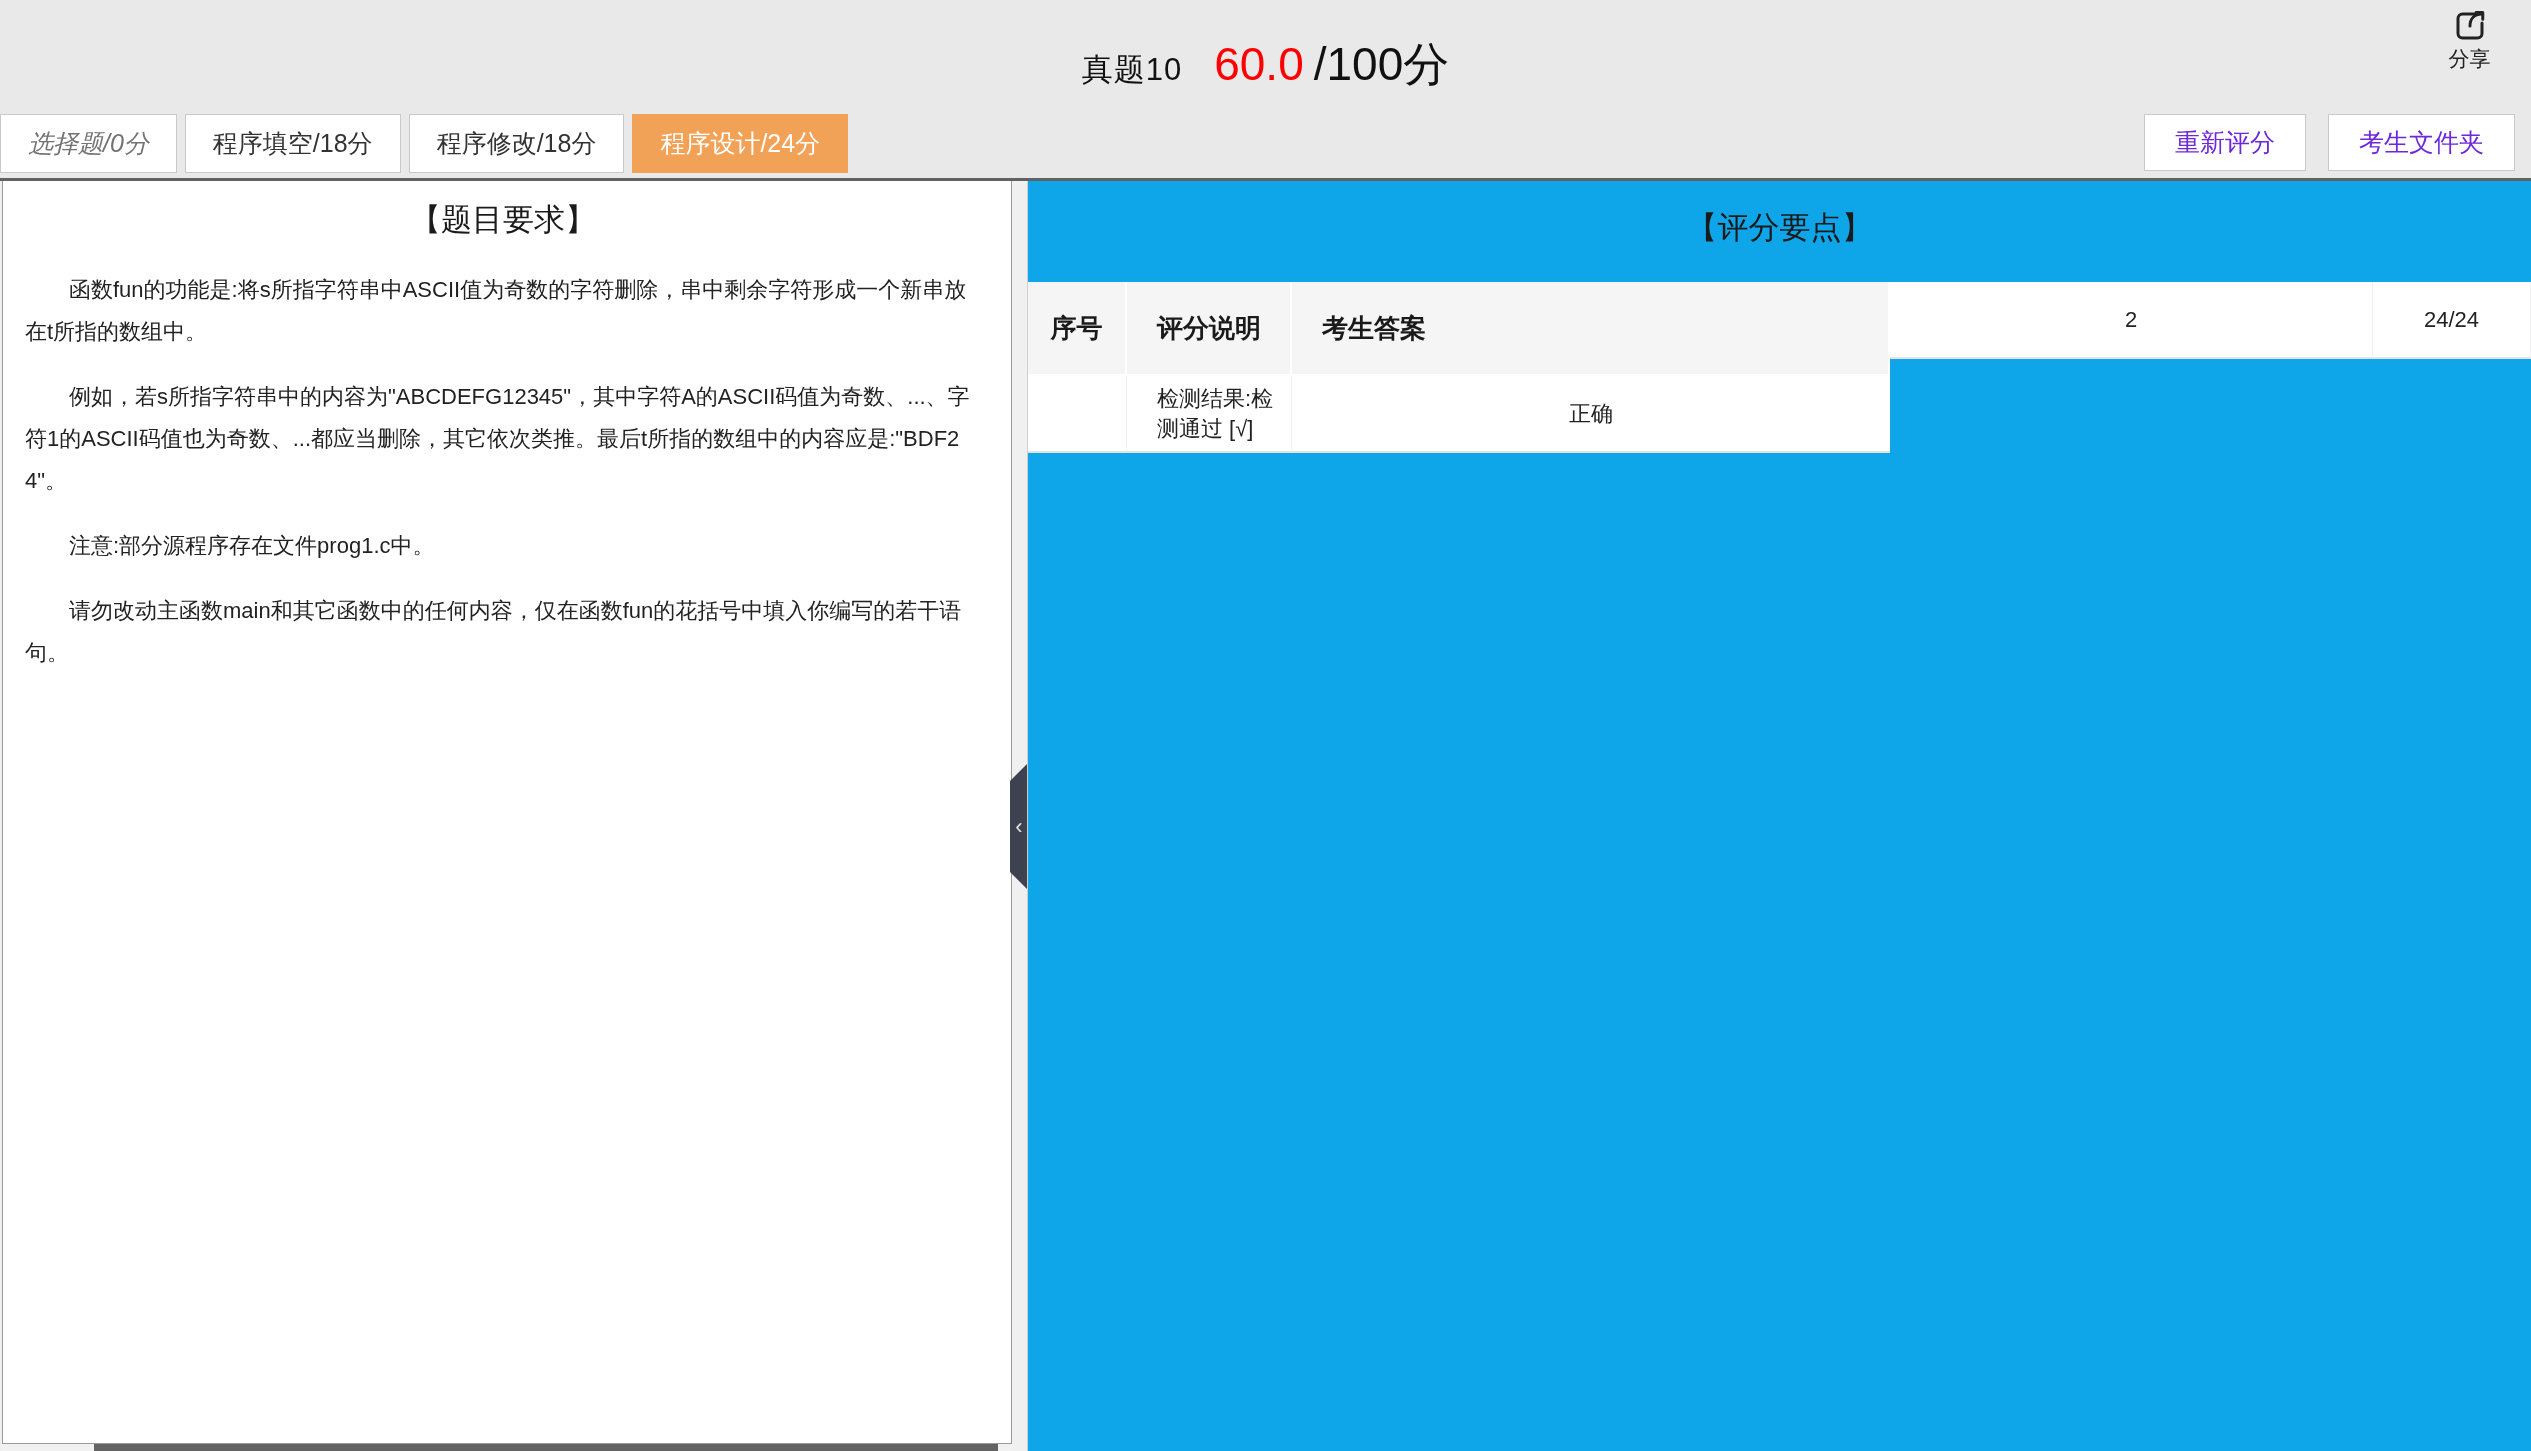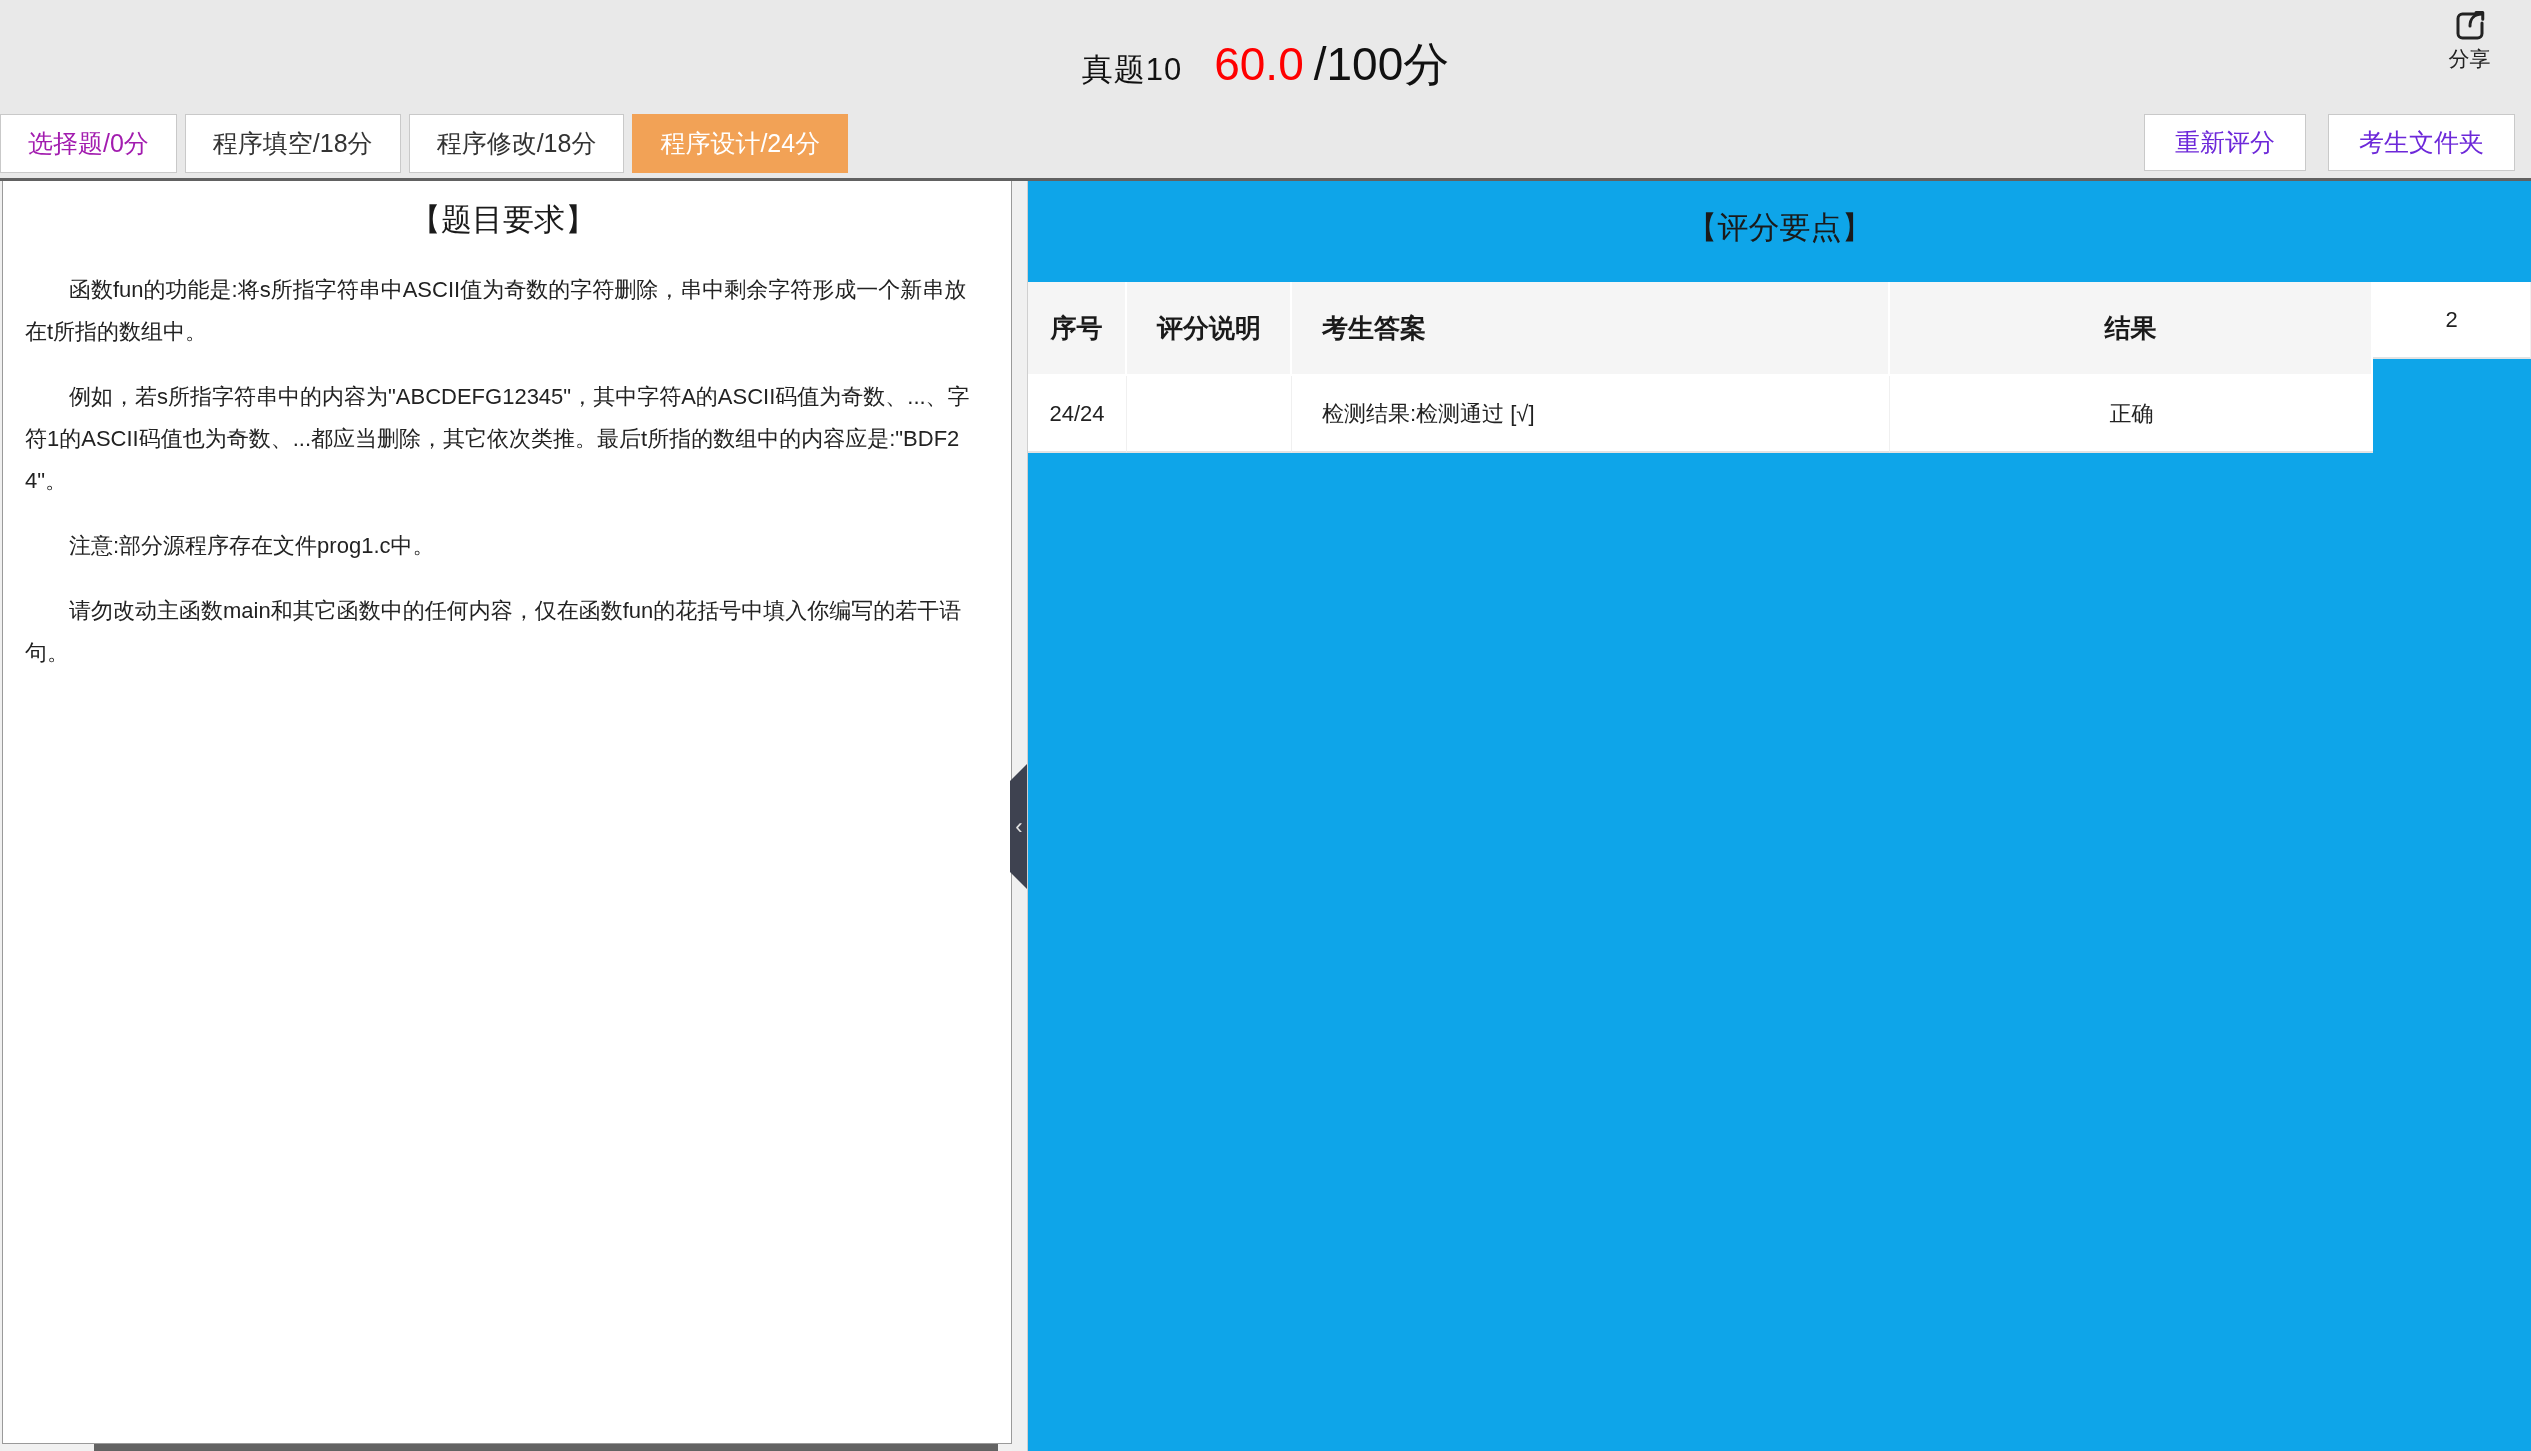--- a/index.html
+++ b/index.html
@@ -31,21 +31,21 @@
   
   .tabbar {
     position: absolute; top: 109px; left: 0; right: 0; height: 69px;
     display: flex; align-items: flex-start; padding-top: 5px; gap: 8px;
   }
   .tab {
     height: 59px; background: #ffffff; border: 1px solid #c9c9c9;
     font-size: 25px; color: #333; display: flex; align-items: center;
     padding: 0 27px; cursor: pointer; white-space: nowrap;
   }
-  .tab.tab-zero { color: #a21caf; }
+  .tab.tab-zero { color: #737373; font-style: italic; }
   .tab.active { background: #f2a256; border-color: #f2a256; color: #ffffff; }
 
   .tabbar-actions {
     position: absolute; top: 114px; right: 16px; display: flex; gap: 22px;
   }
   .btn {
     height: 57px; background: #ffffff; border: 1px solid #c9c9c9;
     font-size: 25px; color: #6d28d9; display: flex; align-items: center;
     padding: 0 30px; cursor: pointer; white-space: nowrap;
   }
@@ -165,21 +165,20 @@
   <div class="collapse-handle">
     <span class="collapse-chevron">‹</span>
   </div>
 
   <div class="right-panel">
     <div class="panel-title">【评分要点】</div>
     <div class="score-table">
       <div class="th cell-center">序号</div>
       <div class="th cell-left">评分说明</div>
       <div class="th cell-left">考生答案</div>
-      <div class="th cell-center">结果</div>
 
       <div class="td cell-center">2</div>
       <div class="td cell-center">24/24</div>
       <div class="td cell-left"></div>
       <div class="td cell-left">检测结果:检测通过 [√]</div>
       <div class="td cell-center">正确</div>
     </div>
   </div>
 
   <div class="hscrollbar">

